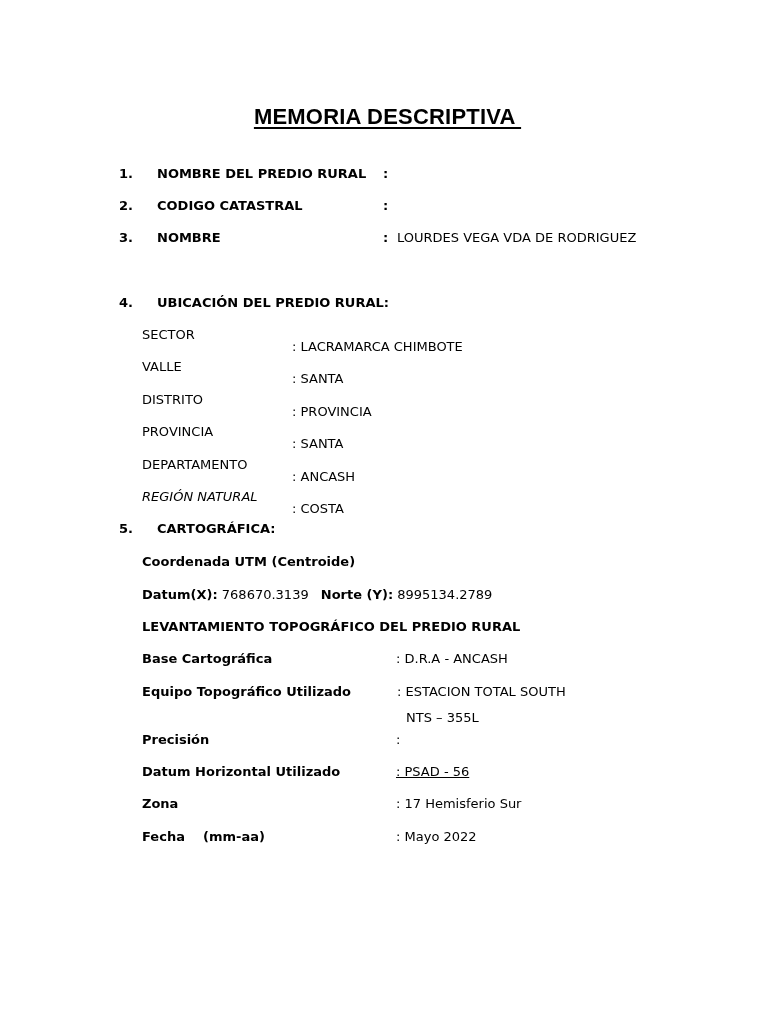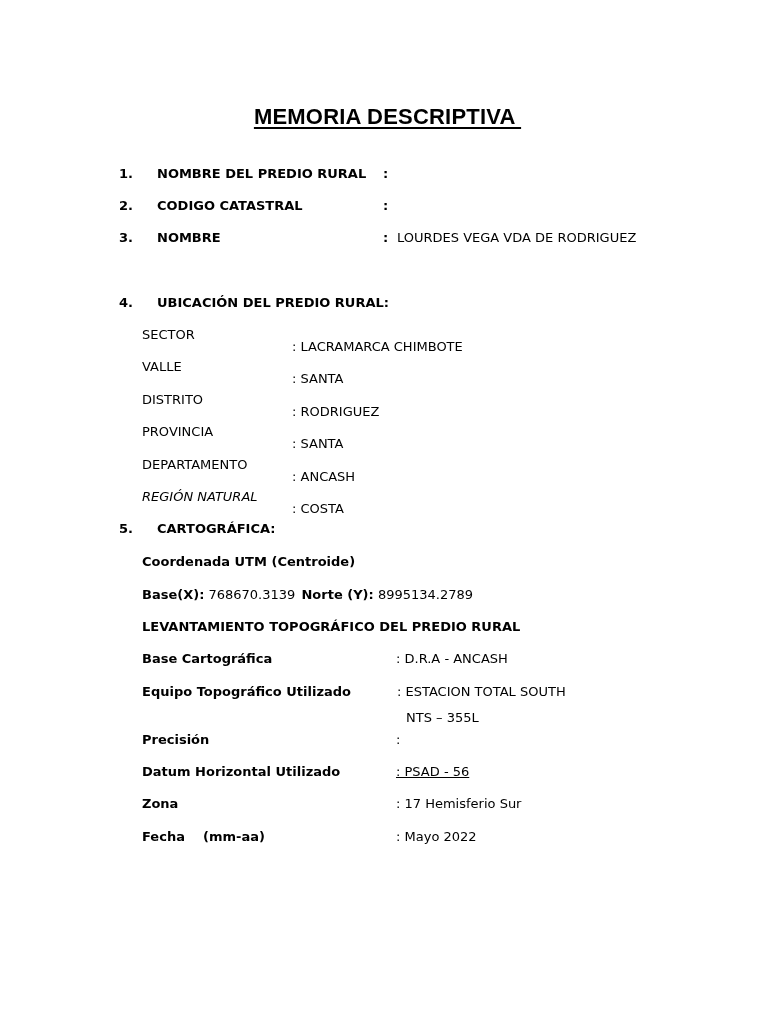--- a/index.html
+++ b/index.html
@@ -80,40 +80,40 @@
   <div class="abs num" style="top:294px;">4.</div>
   <div class="abs lbl-num" style="top:294px;">UBICACIÓN DEL PREDIO RURAL:</div>
 
   <div class="abs sub-lbl" style="top:326px;">SECTOR</div>
   <div class="abs sub-val" style="top:326px;">: LACRAMARCA CHIMBOTE</div>
 
   <div class="abs sub-lbl" style="top:358px;">VALLE</div>
   <div class="abs sub-val" style="top:358px;">: SANTA</div>
 
   <div class="abs sub-lbl" style="top:391px;">DISTRITO</div>
-  <div class="abs sub-val" style="top:391px;">: RODRIGUEZ</div>
+  <div class="abs sub-val" style="top:391px;">: PROVINCIA</div>
 
   <div class="abs sub-lbl" style="top:423px;">PROVINCIA</div>
   <div class="abs sub-val" style="top:423px;">: SANTA</div>
 
   <div class="abs sub-lbl" style="top:456px;">DEPARTAMENTO</div>
   <div class="abs sub-val" style="top:456px;">: ANCASH</div>
 
   <div class="abs sub-lbl" style="top:488px;font-style:italic;">REGIÓN NATURAL</div>
   <div class="abs sub-val" style="top:488px;">: COSTA</div>
 
   <div class="abs num" style="top:520px;">5.</div>
   <div class="abs lbl-num" style="top:520px;">CARTOGRÁFICA:</div>
 
   <div class="abs carto-lbl" style="top:553px;">Coordenada UTM (Centroide)</div>
 
   <div class="abs" style="left:142px; top:586px;">
-    <span class="b">Base(X):</span>
+    <span class="b">Datum(X):</span>
     <span>768670.3139</span>
-    <span class="b" style="margin-left:2px;">Norte (Y):</span>
+    <span class="b" style="margin-left:8px;">Norte (Y):</span>
     <span>8995134.2789</span>
   </div>
 
   <div class="abs carto-lbl" style="top:618px;">LEVANTAMIENTO TOPOGRÁFICO DEL PREDIO RURAL</div>
 
   <div class="abs carto-lbl" style="top:650px;">Base Cartográfica</div>
   <div class="abs carto-val" style="top:650px;text-align:center;">: D.R.A - ANCASH</div>
 
   <div class="abs carto-lbl" style="top:683px;">Equipo Topográfico Utilizado</div>
   <div class="abs carto-val" style="top:683px; left:397px;">: ESTACION TOTAL SOUTH</div>

